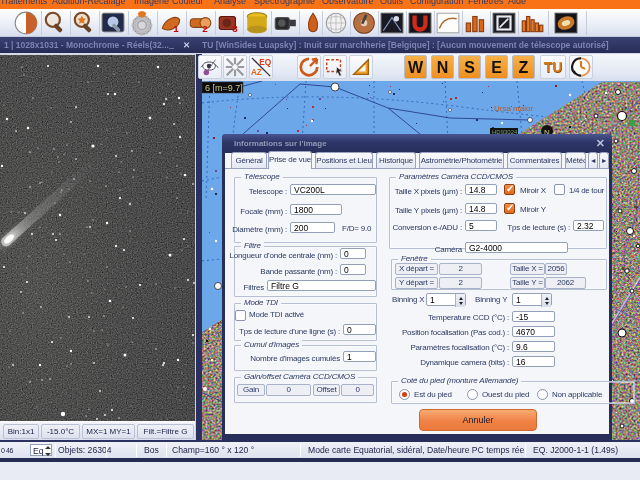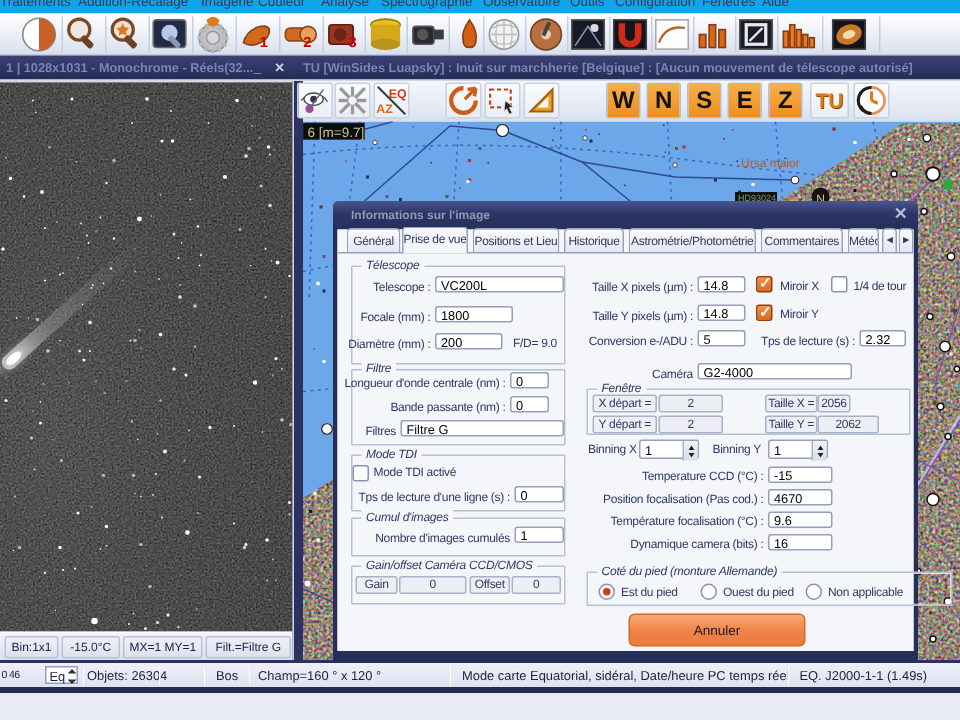--- a/index.html
+++ b/index.html
@@ -1,17 +1,17 @@
 <!DOCTYPE html>
 <html><head><meta charset="utf-8"><style>
 * { margin:0; padding:0; box-sizing:border-box; }
 body { width:640px; height:480px; overflow:hidden; font-family:"Liberation Sans", sans-serif; position:relative; background:#e9ebf4; }
 .abs { position:absolute; }
 
-#menubar { left:0; top:0; width:640px; height:9px; background:#0ea5e9; overflow:hidden; }
+#menubar { left:0; top:0; width:640px; height:9px; background:#f97316; overflow:hidden; }
 #menubar span { position:absolute; top:-4px; font-size:9px; color:#303a60; white-space:pre; }
 
 #maintb { left:0; top:9px; width:640px; height:28px; background:linear-gradient(#fefefe,#e9edf5 60%,#d8dfee); border-bottom:1px solid #c3cade; }
 .tbsep { position:absolute; top:2px; width:1px; height:24px; background:#c6cddd; }
 .ticon { position:absolute; top:1px; width:26px; height:26px; }
 
 #titleL { left:0; top:37px; width:196px; height:16px; background:linear-gradient(#3a4273,#262c55); color:#7d84b4; font-weight:bold; font-size:8.5px; line-height:16px; padding-left:4px; white-space:nowrap; overflow:hidden; }
 #titleR { left:196px; top:37px; width:444px; height:16px; background:linear-gradient(#3a4273,#262c55); color:#7d84b4; font-weight:bold; font-size:8.5px; line-height:16px; padding-left:6px; white-space:nowrap; overflow:hidden; }
 
 #galimg { left:0; top:55px; width:195px; height:366px; background:#454545; overflow:hidden; }
@@ -892,20 +892,23 @@
       </div>
       <div class="lblr" style="right:269px;top:201px">Nombre d'images cumulés</div>
       <div class="inp" style="left:118px;top:198px;width:33px;height:11px">1</div>
       <div class="fs" style="left:9px;top:224px;width:143px;height:26px">
         <span class="lg">Gain/offset Caméra CCD/CMOS</span>
       </div>
       <div class="sunk" style="left:12px;top:231px;width:28px;height:12px;line-height:10px">Gain</div>
       <div class="sunk" style="left:41px;top:231px;width:45px;height:12px;line-height:10px">0</div>
       <div class="sunk" style="left:88px;top:231px;width:27px;height:12px;line-height:10px">Offset</div>
       <div class="sunk" style="left:116px;top:231px;width:33px;height:12px;line-height:10px">0</div>
+      <div class="fs" style="left:164px;top:24px;width:218px;height:72px">
+        <span class="lg">Paramètres Caméra CCD/CMOS</span>
+      </div>
       <div class="lblr" style="right:147px;top:34px">Taille X pixels (µm) :</div>
       <div class="inp" style="left:240px;top:31px;width:32px;height:11px">14.8</div>
       <div class="cb on" style="left:279px;top:31px"></div>
       <div class="lbl" style="left:295px;top:33px">Miroir X</div>
       <div class="cb" style="left:329px;top:31px"></div>
       <div class="lbl" style="left:344px;top:33px;letter-spacing:-0.3px">1/4 de tour</div>
       <div class="lblr" style="right:147px;top:53px">Taille Y pixels (µm) :</div>
       <div class="inp" style="left:240px;top:50px;width:32px;height:11px">14.8</div>
       <div class="cb on" style="left:279px;top:50px"></div>
       <div class="lbl" style="left:295px;top:52px">Miroir Y</div>
@@ -927,21 +930,21 @@
       <div class="sunk" style="left:285px;top:124px;width:35px;height:12px;line-height:10px">Taille Y =</div>
       <div class="sunk" style="left:320px;top:124px;width:41px;height:12px;line-height:10px">2062</div>
       <div class="lbl" style="left:167px;top:142px">Binning X</div>
       <div class="spin" style="left:201px;top:140px;width:40px;height:13px">1<span class="dn"></span></div>
       <div class="lbl" style="left:250px;top:142px">Binning Y</div>
       <div class="spin" style="left:287px;top:140px;width:40px;height:13px">1<span class="dn"></span></div>
       <div class="lblr" style="right:100px;top:160px">Temperature CCD  (°C) :</div>
       <div class="inp" style="left:287px;top:158px;width:43px;height:11px">-15</div>
       <div class="lblr" style="right:100px;top:175px">Position focalisation  (Pas cod.) :</div>
       <div class="inp" style="left:287px;top:173px;width:43px;height:11px">4670</div>
-      <div class="lblr" style="right:100px;top:190px">Température focalisation  (°C) :</div>
+      <div class="lblr" style="right:100px;top:190px">Paramètres focalisation  (°C) :</div>
       <div class="inp" style="left:287px;top:188px;width:43px;height:11px">9.6</div>
       <div class="lblr" style="right:100px;top:205px">Dynamique camera (bits) :</div>
       <div class="inp" style="left:287px;top:203px;width:43px;height:11px">16</div>
       <div class="fs" style="left:166px;top:228px;width:244px;height:23px">
         <span class="lg">Coté du pied (monture Allemande)</span>
       </div>
       <div class="rad on" style="left:174px;top:236px"></div>
       <div class="lbl" style="left:189px;top:237px">Est du pied</div>
       <div class="rad" style="left:242px;top:236px"></div>
       <div class="lbl" style="left:257px;top:237px">Ouest du pied</div>

